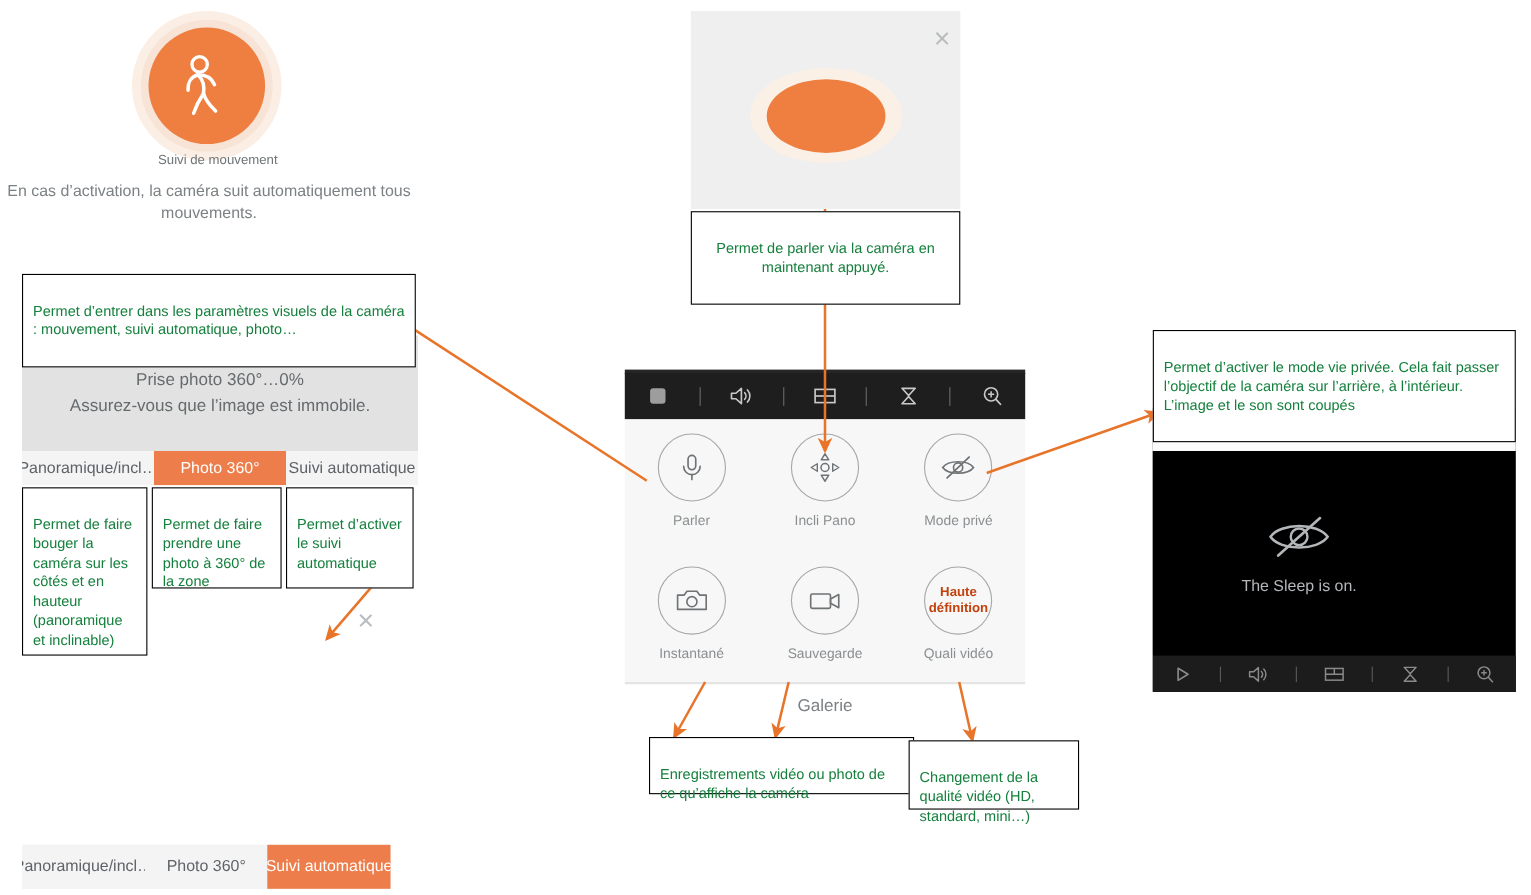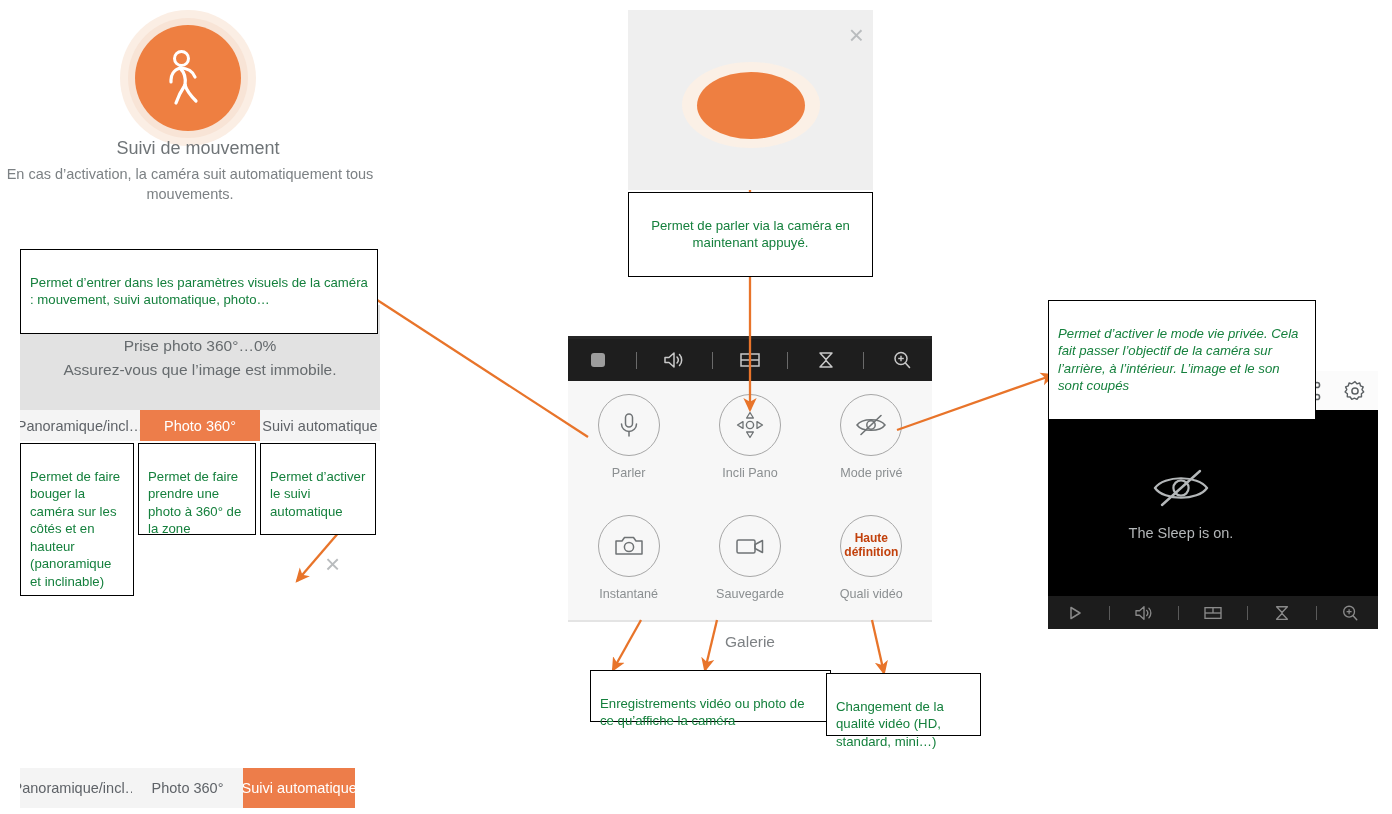--- a/index.html
+++ b/index.html
@@ -84,21 +84,21 @@
   .big-orange-circle {
     position: absolute;
     left: 135px; top: 25px;
     width: 106px; height: 106px;
     border-radius: 50%;
     background: #ee7f41;
     display: flex; align-items: center; justify-content: center;
   }
   #motion-label {
     position: absolute; left: 0; top: 138px; width: 380px;
-    text-align: center; color: #6f7477; font-size: 18px; padding-left: 16px;
+    text-align: center; color: #6f7477; font-size: 12px; padding-left: 16px;
   }
   #motion-desc {
     position: absolute; left: 0; top: 165px; width: 380px;
     text-align: center; color: #7c8184; font-size: 14.5px; line-height: 1.35;
   }
   #left-tabs-bottom {
     position: absolute; left: 20px; top: 768px; width: 335px; height: 40px;
     display: flex; background: #f2f2f2; font-size: 14.5px; z-index: 12;
   }
 
@@ -418,21 +418,21 @@
 
   <div id="galerie-label">Galerie</div>
 
   <div class="callout" style="left:590px; top:670px; width:241px; height:52px;">
     <span>Enregistrements vidéo ou photo de ce qu’affiche la caméra</span>
   </div>
   <div class="callout" style="left:826px; top:673px; width:155px; height:63px;">
     <span>Changement de la qualité vidéo (HD, standard, mini…)</span>
   </div>
 
-  <div class="callout" style="left:1048px; top:300px; width:268px;font-style:italic;">
+  <div class="callout" style="left:1048px; top:300px; width:330px;">
     <span>Permet d’activer le mode vie privée. Cela fait passer l’objectif de la caméra sur l’arrière, à l’intérieur. L’image et le son sont coupés</span>
   </div>
 
   <div id="right-panel" class="panel">
     <div id="rp-header">
       <span id="rp-back">
         <svg width="14" height="22" viewBox="0 0 14 22">
           <path d="M10.5 2 L3 11 L10.5 20" fill="none" stroke="#3c4043" stroke-width="2.2" stroke-linecap="round" stroke-linejoin="round"></path>
         </svg>
       </span>

